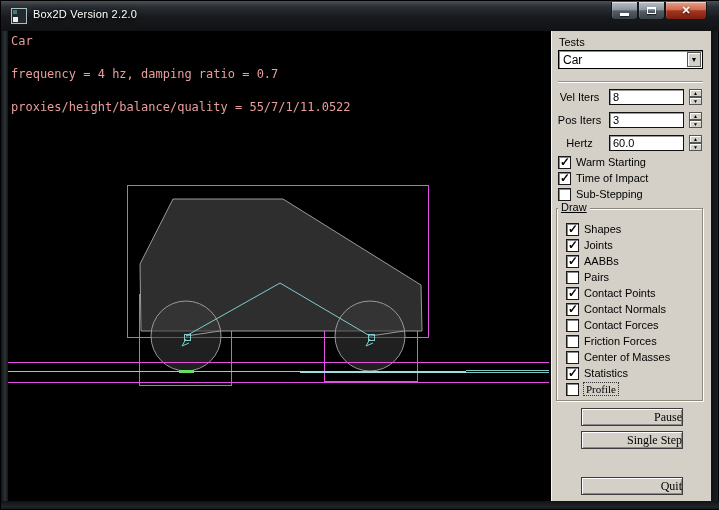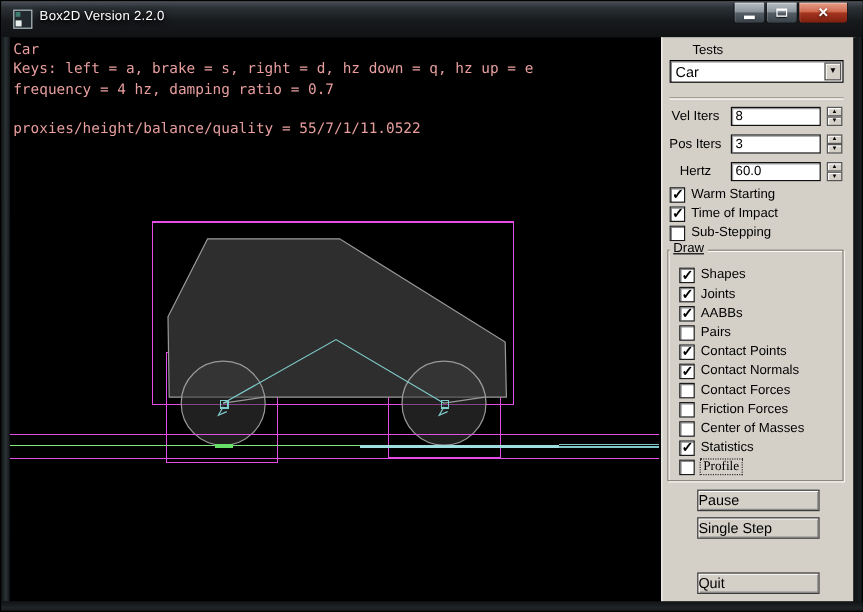--- a/index.html
+++ b/index.html
@@ -65,21 +65,21 @@
   .checkmark { position:absolute; left:1px; top:-2px; font-size:12px; font-weight:bold; color:#000; }
   .check-label { position:absolute; left:18px; top:0; font-size:11px; white-space:nowrap; }
   .check-label.focused { outline:1px dotted #333; padding:0 2px;font-family:Liberation Serif, serif; }
 
   .groupbox { position:absolute; left:4px; top:177px; width:147px; height:193px;
               border:1px solid #8d887c; box-shadow:inset 1px 1px 0 rgba(255,255,255,.9), 1px 1px 0 #fff; }
   .group-title { position:absolute; left:6px; top:170px; background:#d4d0c8; padding:0 3px; font-size:11px;text-decoration:underline; }
 
   .pbtn { position:absolute; left:29px; width:102px; height:18px; background:#d4d0c8;
           border:1px solid #3c3c3c; box-shadow:inset 1px 1px 0 #fff, inset -1px -1px 0 #8a8a8a;
-          font-size:12px; text-align:left; line-height:16px; font-family:Liberation Sans, sans-serif; }
+          font-size:12px; text-align:right; line-height:16px; font-family:Liberation Serif, serif; }
 
   .border-right-edge { position:absolute; right:0; top:30px; width:7px; height:472px;
                        background:linear-gradient(90deg,#101214,#1c2023); }
   .border-bottom-edge { position:absolute; left:0; bottom:0; width:719px; height:8px;
                         background:linear-gradient(180deg,#101214,#212528 70%,#16181a); }
   .border-left-edge { position:absolute; left:0; top:30px; width:7px; height:472px;
                       background:linear-gradient(90deg,#101214,#2a3336 55%,#14171a); }
 </style>
 </head>
 <body>
@@ -128,27 +128,26 @@
       <line x1="0" y1="331" x2="541" y2="331" stroke="#e64de6"></line>
       <line x1="0" y1="351" x2="541" y2="351" stroke="#e64de6"></line>
       <line x1="0" y1="340.5" x2="300" y2="340.5" stroke="#80e680"></line>
       <line x1="292" y1="341" x2="458" y2="341" stroke="#9fdede" stroke-width="2"></line>
       <line x1="458" y1="339.5" x2="541" y2="339.5" stroke="#7fc6c6"></line>
       <line x1="458" y1="341.5" x2="541" y2="341.5" stroke="#7fc6c6"></line>
       <rect x="171" y="339" width="15" height="3" fill="#66e066"></rect>
     </svg>
 
     <div class="hud-line" style="top:3px">Car</div>
-    <div class="hud-line" style="top:19px">Keys: left = a, brake = s, right = d, hz down = q, hz up = e</div>
     <div class="hud-line" style="top:36px">frequency = 4 hz, damping ratio = 0.7</div>
     <div class="hud-line" style="top:69px">proxies/height/balance/quality = 55/7/1/11.0522</div>
   </div>
 
   <div class="panel">
-    <span class="plabel" style="left:25px; top:5px">Tests</span>
+    <span class="plabel" style="left:7px; top:5px">Tests</span>
 
     <div class="combo">
       <span class="combo-text">Car</span>
       <div class="combo-btn">
         <span>▼</span>
       </div>
     </div>
 
     <div class="sep"></div>
 

